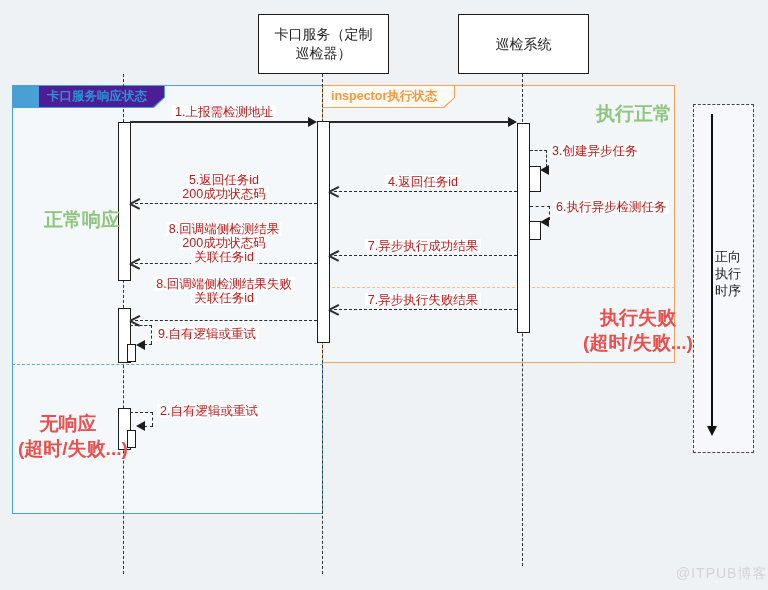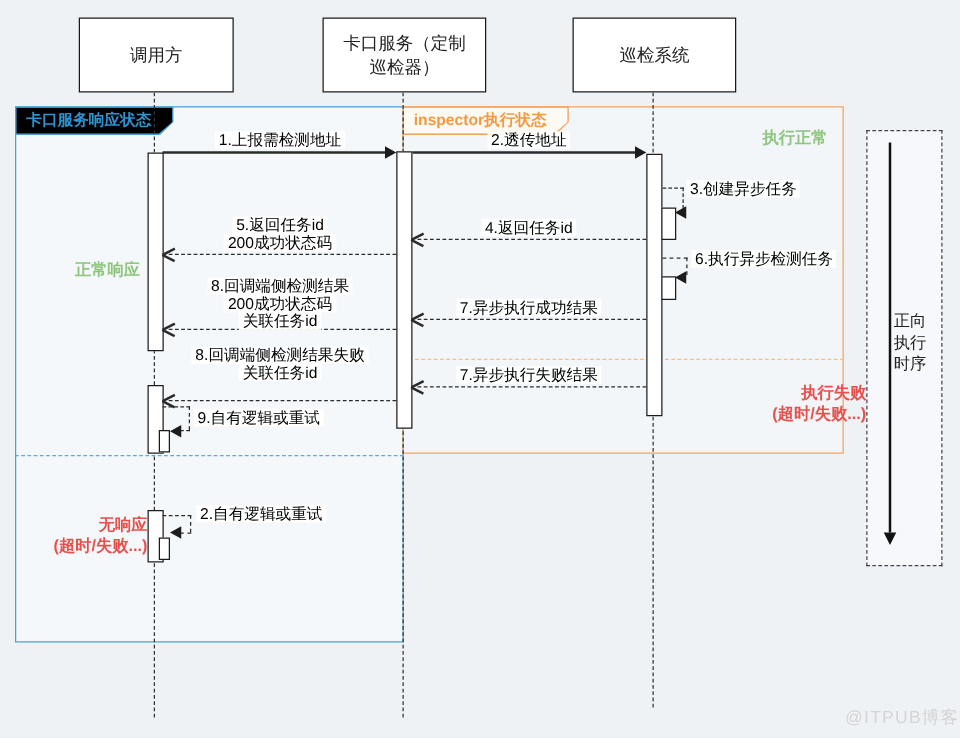--- a/index.html
+++ b/index.html
@@ -11,43 +11,43 @@
   .frame.blue { border-color:#4a9fd5; background:rgba(252,254,255,0.50); }
   .frame.orange { border-color:#f2a35c; background:rgba(252,254,255,0.35); }
   .divider { position:absolute; height:0; border-top:1px dashed; }
   .divider.blue { border-color:#5ea9da; }
   .divider.orange { border-color:#f5bd8a; }
 
   .flabel { position:absolute; height:23px; clip-path: polygon(0 0,100% 0,100% 54%,calc(100% - 11px) 100%,0 100%); padding:1px; }
   .flabel .in { display:flex; align-items:center; height:100%;
     clip-path: polygon(0 0,100% 0,100% 54%,calc(100% - 11px) 100%,0 100%);
     padding:0 17px 1px 8px; font-size:12.5px; font-weight:bold; white-space:nowrap; }
-  .flabel.blue { background:#4a9fd5; } .flabel.blue .in { background:#000000; color:#2e93d0; }
+  .flabel.blue { background:#4a9fd5; } .flabel.blue .in { background:#4c1d95; color:#2e93d0;margin-left:26px; }
   .flabel.orange { background:#f2a35c; } .flabel.orange .in { background:#fdf9f3; color:#f29a42; }
 
   .lifeline { position:absolute; width:0; border-left:1px dashed #333; }
   .actor { position:absolute; background:#fff; border:1px solid #1a1a1a; display:flex; align-items:center;
     justify-content:center; text-align:center; font-size:14px; color:#222; padding:4px 12px; line-height:1.35; }
   .act { position:absolute; background:#fff; border:1px solid #1c1c1c; }
 
   .line-solid { position:absolute; height:2px; background:#2b2b2b; }
   .line-dashed { position:absolute; height:0; border-top:1.4px dashed #2b2b2b; }
   .vline-dashed { position:absolute; width:0; border-left:1.4px dashed #2b2b2b; }
   .head-right { position:absolute; width:0; height:0; border-left:9px solid #1c1c1c; border-top:5px solid transparent; border-bottom:5px solid transparent; }
   .head-left-filled { position:absolute; width:0; height:0; border-right:9px solid #1c1c1c; border-top:5px solid transparent; border-bottom:5px solid transparent; }
   .head-left-open { position:absolute; width:11px; height:12px; }
   .head-left-open::before, .head-left-open::after { content:""; position:absolute; left:0; top:50%; width:11px; height:1.5px; background:#2b2b2b; transform-origin:0 50%; }
   .head-left-open::before { transform:rotate(-27deg); }
   .head-left-open::after  { transform:rotate(27deg); }
 
-  .msg-label { position:absolute; font-size:12.5px; color:#000000; text-align:center; line-height:1.12; }
+  .msg-label { position:absolute; font-size:12.5px; color:#b91c1c; text-align:center; line-height:1.12; }
   .msg-label .ln { display:inline-block; background:rgba(255,255,255,0.92); padding:0 3px; }
   .msg-label.left { text-align:left; }
 
-  .status { position:absolute; font-size:13px; font-weight:bold; text-align:right; line-height:1.3; white-space:nowrap; }
+  .status { position:absolute; font-size:19px; font-weight:bold; text-align:center; line-height:1.3; white-space:nowrap; }
   .status.green { color:#8fc57e; }
   .status.red { color:#e8504e; }
 
   .timebox { position:absolute; border:1px dashed #444; background:rgba(253,254,255,0.55); }
   .timebox-line { position:absolute; width:2px; background:#111; }
   .timebox-head { position:absolute; width:0; height:0; border-top:10px solid #111; border-left:5px solid transparent; border-right:5px solid transparent; }
   .timebox-label { position:absolute; width:30px; font-size:13px; color:#222; line-height:1.3; word-break:break-all; }
 
   .watermark { position:absolute; font-size:14px; color:#d4d4d6; letter-spacing:1px; }
 </style>
@@ -74,23 +74,20 @@
 
   <div class="timebox" style="left:693px; top:104px; width:61px; height:349px;"></div>
   <div class="timebox-line" style="left:711px; top:114px; height:312px;"></div>
   <div class="timebox-head" style="left:707px; top:426px;"></div>
   <div class="timebox-label" style="left:715px; top:249px;">正向执行时序</div>
 
   <div class="lifeline" style="left:123px; top:74px; height:500px;"></div>
   <div class="lifeline" style="left:322px; top:74px; height:500px;"></div>
   <div class="lifeline" style="left:522px; top:74px; height:492px;"></div>
 
-  <div class="actor" style="left:63px; top:14px; width:124px; height:60px;">
-    <span>调用方</span>
-  </div>
   <div class="actor" style="left:258px; top:14px; width:131px; height:60px;">
     <span>卡口服务（定制巡检器）</span>
   </div>
   <div class="actor" style="left:458px; top:14px; width:131px; height:60px;">
     <span>巡检系统</span>
   </div>
 
   <div class="act" style="left:118px; top:122px; width:13px; height:159px;"></div>
   <div class="act" style="left:118px; top:308px; width:13px; height:55px;"></div>
   <div class="act" style="left:127px; top:344px; width:9px; height:18px;"></div>
@@ -102,23 +99,20 @@
   <div class="act" style="left:529px; top:221px; width:12px; height:19px;"></div>
 
   <div class="line-solid" style="left:130px; top:121px; width:179px;"></div>
   <div class="head-right" style="left:308px; top:117px;"></div>
   <div class="msg-label" style="left:139px; top:105px; width:170px;">
     <div><span class="ln">1.上报需检测地址</span></div>
   </div>
 
   <div class="line-solid" style="left:330px; top:121px; width:179px;"></div>
   <div class="head-right" style="left:508px; top:117px;"></div>
-  <div class="msg-label" style="left:338px; top:105px; width:170px;">
-    <div><span class="ln">2.透传地址</span></div>
-  </div>
 
   <div class="line-dashed" style="left:530px; top:150px; width:17px;"></div>
   <div class="vline-dashed" style="left:546px; top:150px; height:17px;"></div>
   <div class="head-left-filled" style="left:540px; top:165px;"></div>
   <div class="msg-label left" style="left:549px; top:144px; width:120px;">
     <div><span class="ln">3.创建异步任务</span></div>
   </div>
 
   <div class="line-dashed" style="left:334px; top:191px; width:183px;"></div>
   <div class="head-left-open" style="left:329px; top:185px;"></div>

